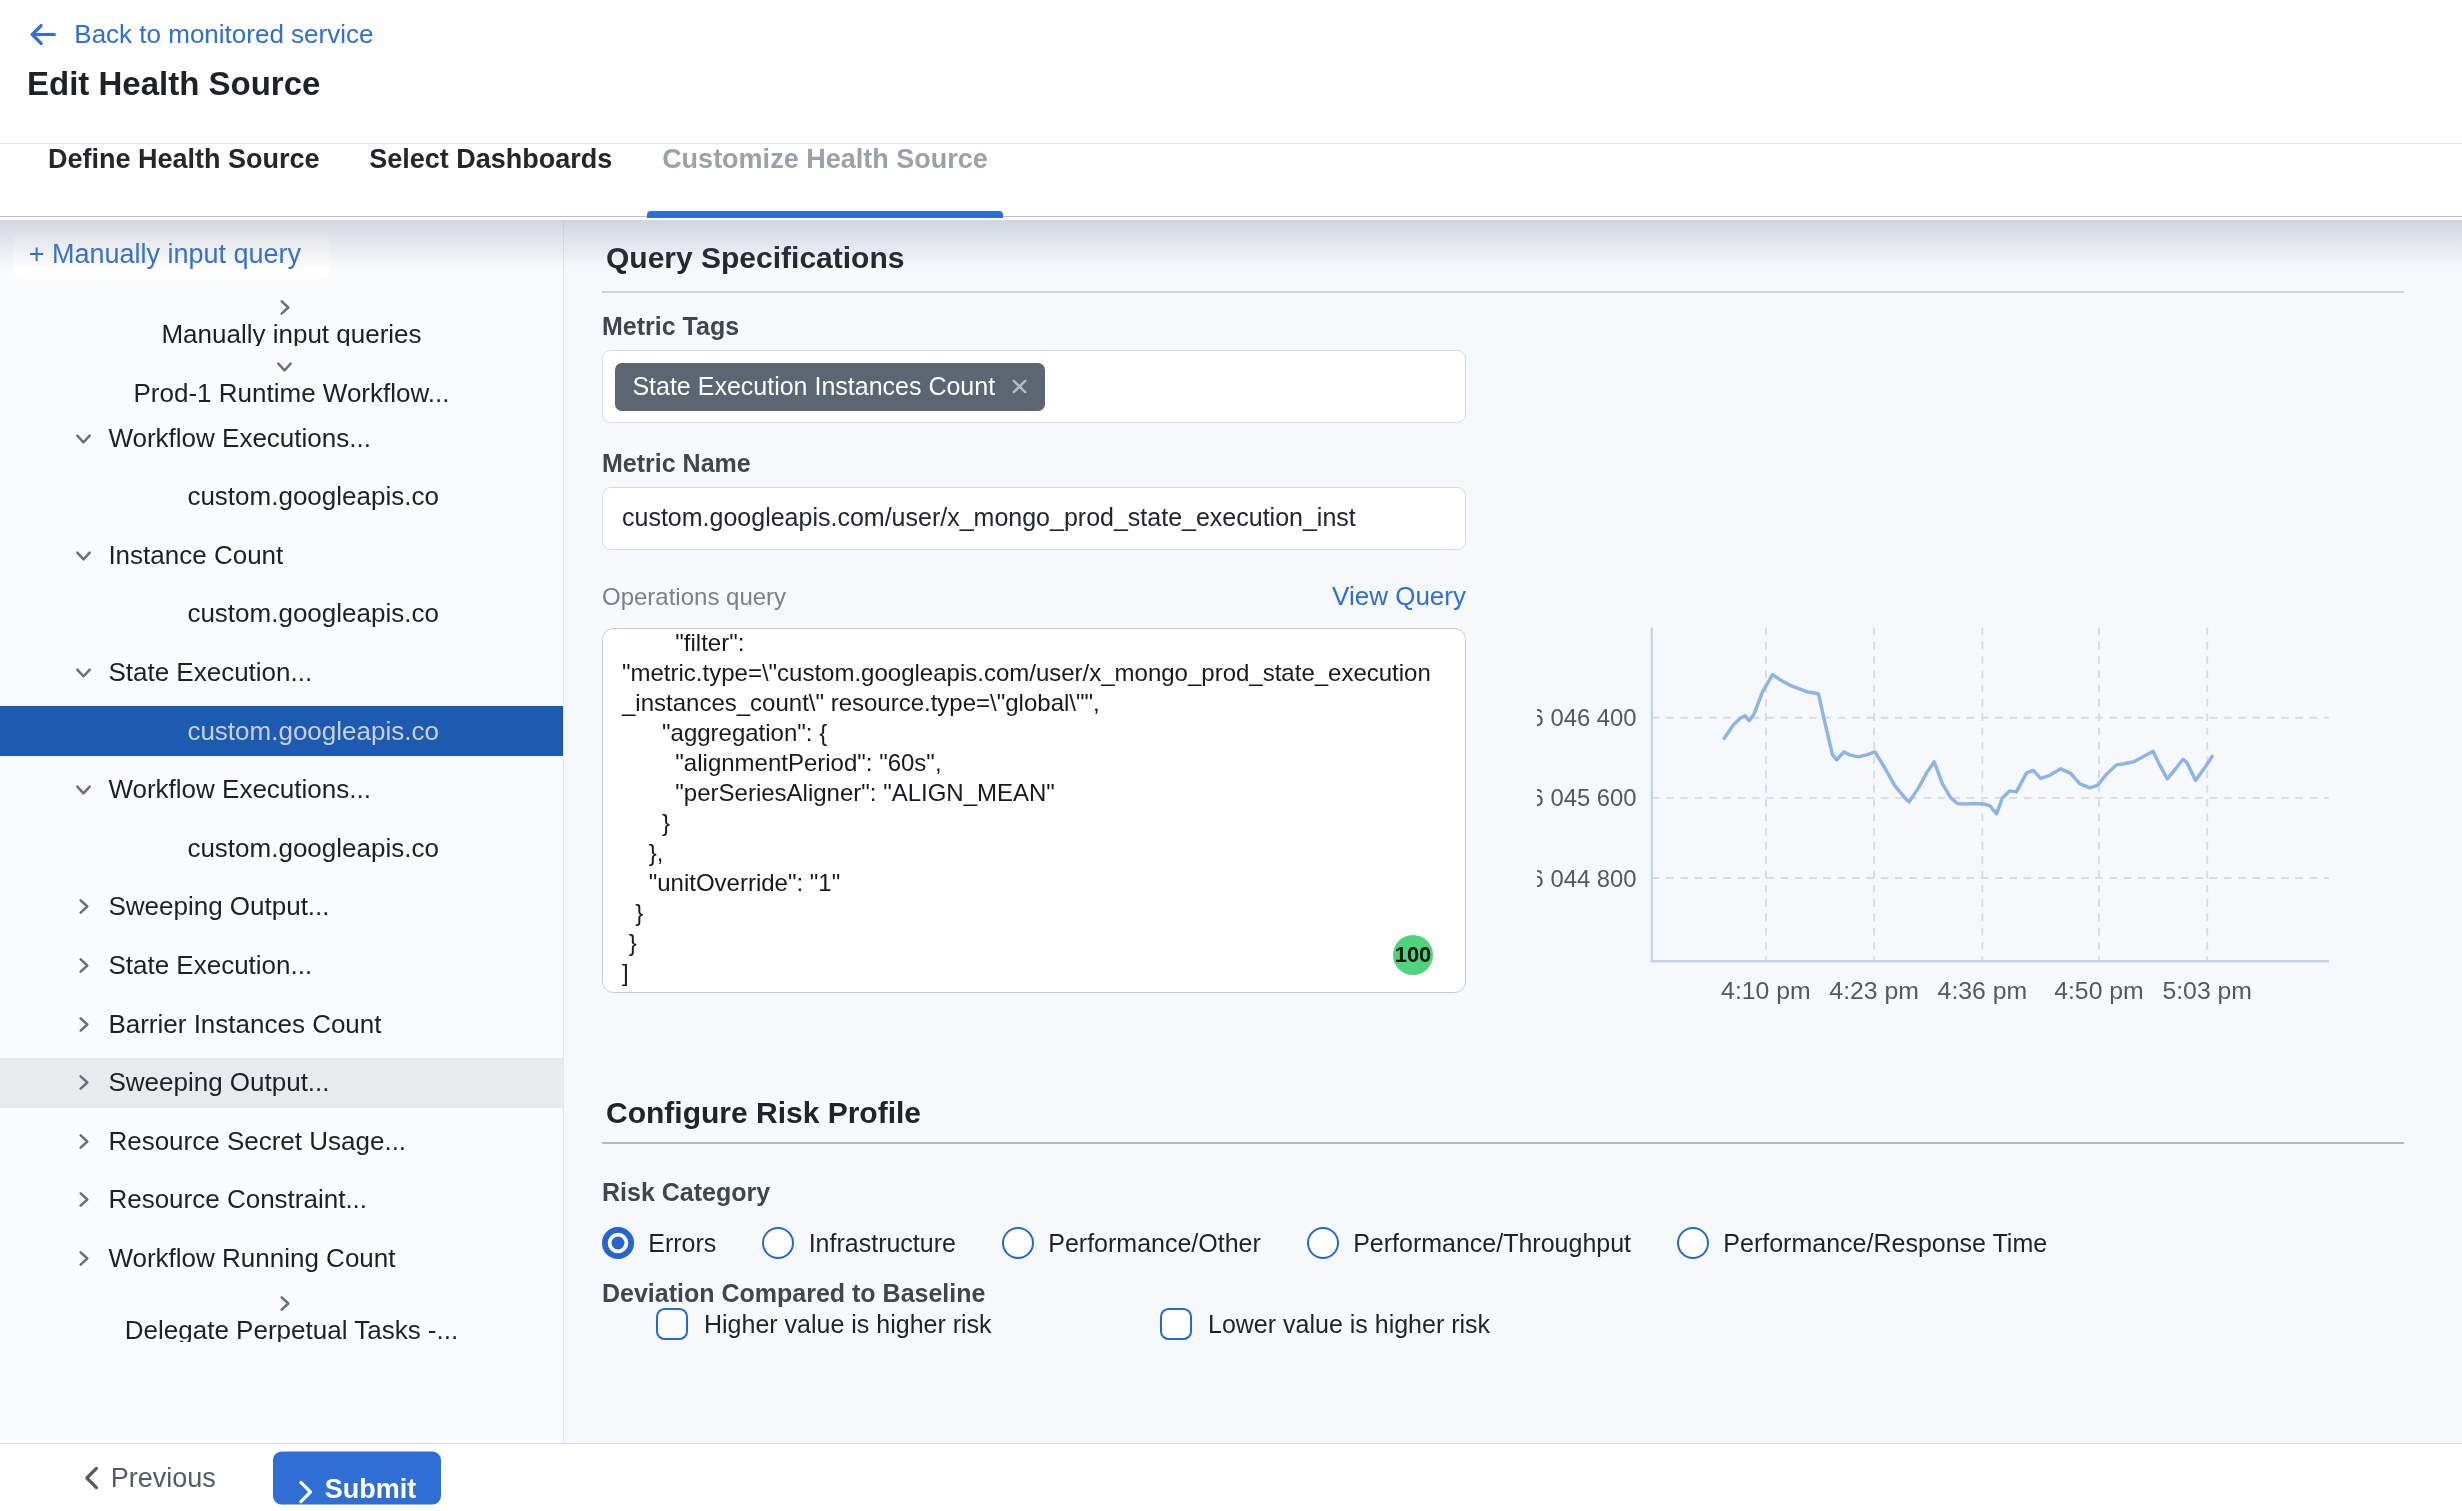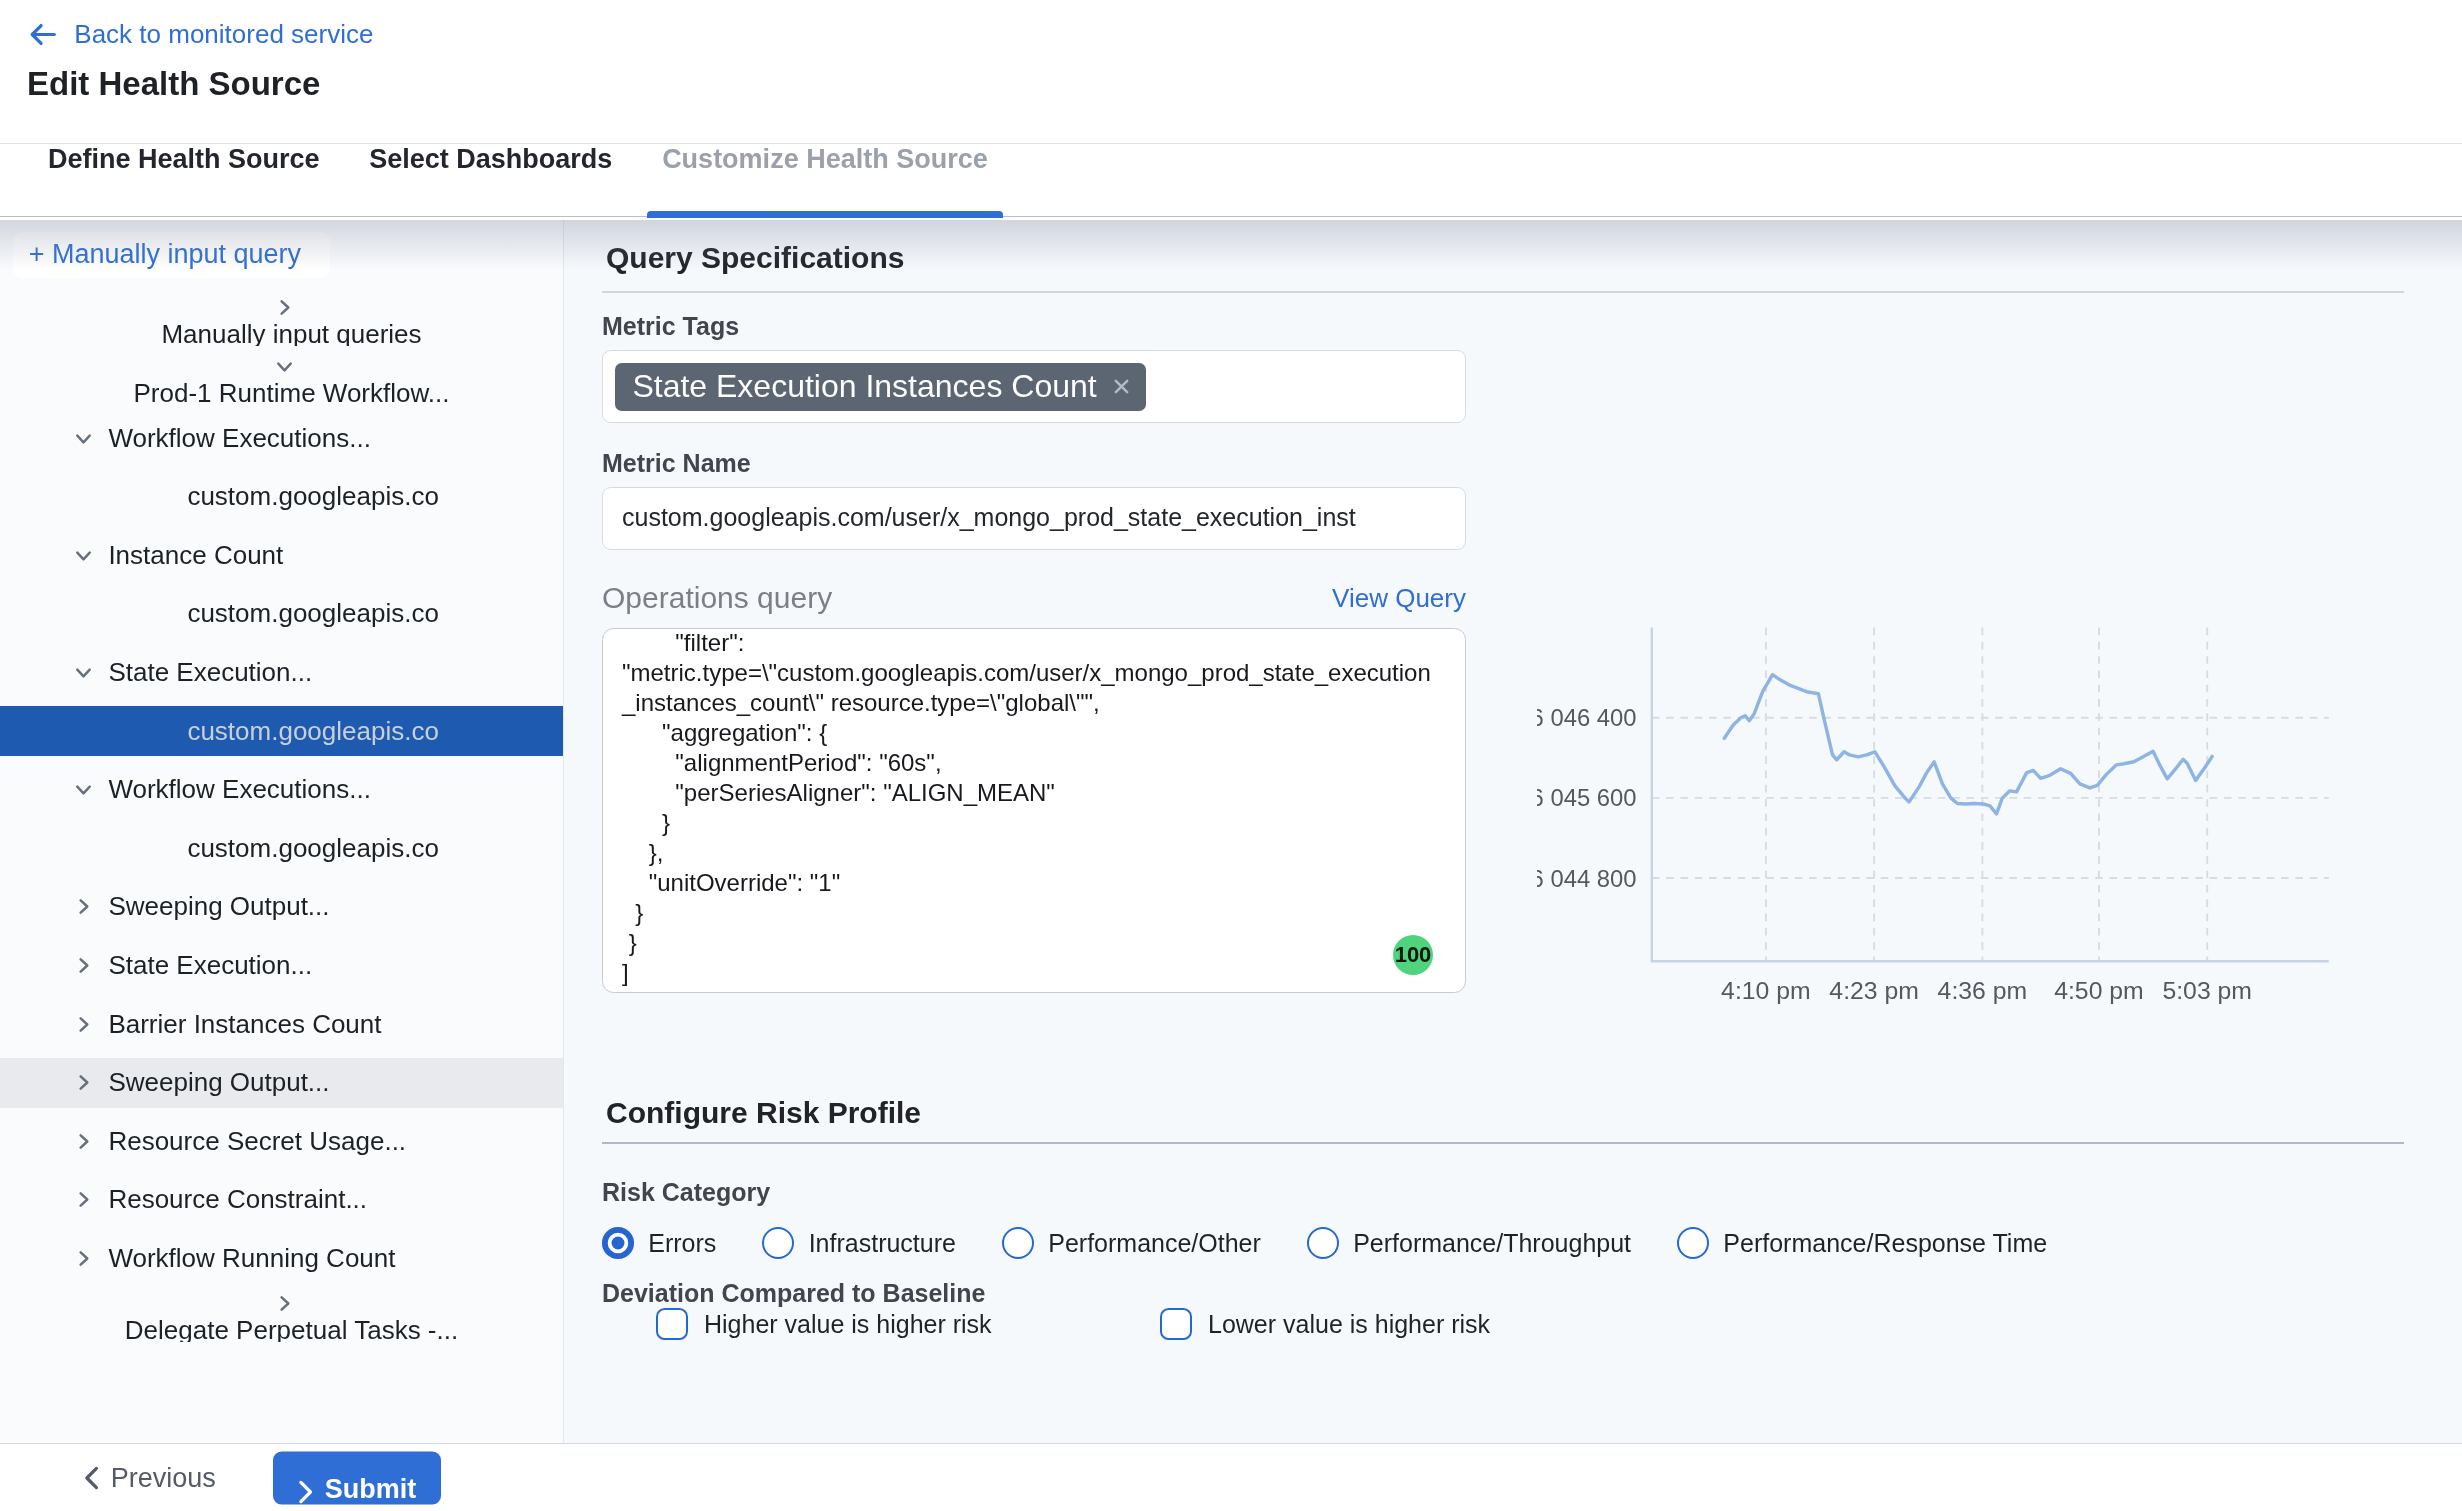--- a/index.html
+++ b/index.html
@@ -50,30 +50,30 @@
 
   
   .main { position: absolute; top: 220px; bottom: 69px; left: 564px; right: 0; overflow: hidden; }
   .section-heading { position: absolute; left: 42px; font-size: 30px; font-weight: 700; color: #212329; }
   .hdivider { position: absolute; left: 38px; width: 1802px; height: 1.9px; background: #d2d5de; }
   .field-label { position: absolute; left: 38px; font-size: 25px; font-weight: 600; color: #41454d; }
 
   .tagbox { position: absolute; left: 38px; top: 130px; width: 864px; height: 73px; background: #fff;
             border: 1.9px solid #d8dae1; border-radius: 8.6px; display: flex; align-items: center; padding-left: 12.4px; }
   .chip { display: inline-flex; align-items: center; gap: 15.3px; height: 48px; padding: 0 15.3px 0 17px;
-          background: #5b6672; border-radius: 6.7px; color: #fdfdfd; font-size: 32px; cursor: default; }
+          background: #5b6672; border-radius: 6.7px; color: #fdfdfd; font-size: 25px; cursor: default; }
   .chip .close { display: flex; cursor: pointer; }
 
   .text-input { position: absolute; left: 38px; top: 267px; width: 864px; height: 63px; background: #fff;
                 border: 1.9px solid #d8dae1; border-radius: 8.6px; font-size: 25px; color: #23262b;
                 line-height: 59px; padding: 0 19px; white-space: nowrap; overflow: hidden; }
 
   .ops-row { position: absolute; left: 38px; top: 361px; width: 864px; display: flex;
              justify-content: space-between; align-items: center; }
-  .ops-label { font-size: 30px; color: #7c7f87; }
+  .ops-label { font-size: 24px; color: #7c7f87; }
   .view-query { font-size: 26px; color: #2e6ed5; cursor: pointer; }
 
   .querybox { position: absolute; left: 38px; top: 408px; width: 864px; height: 365px; background: #fff;
               border: 1.9px solid #c7cad3; border-radius: 11.5px; overflow: hidden; padding: 13.4px 21px 0 19px; }
   .querybox pre { margin-top: -14.3px; font-family: "Liberation Sans", sans-serif; font-size: 24px;
                   line-height: 30px; color: #17191d; white-space: pre-wrap; overflow-wrap: break-word; word-break: break-all; }
   .records-badge { position: absolute; right: 32px; bottom: 17px; width: 40px; height: 40px; border-radius: 50%;
                    background: #4fd47d; color: #101810; font-size: 22px; font-weight: 700;
                    display: flex; align-items: center; justify-content: center; }
 

